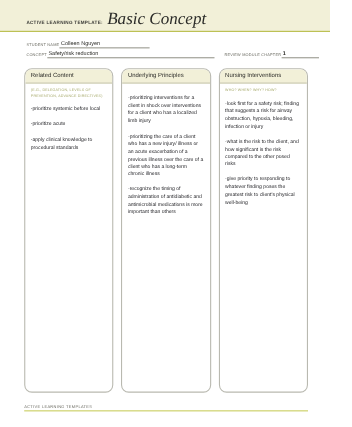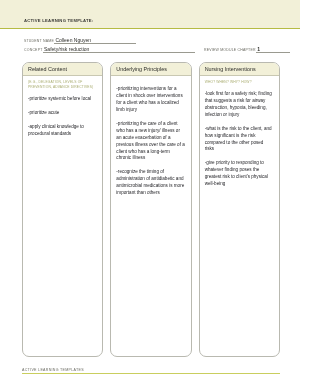--- a/index.html
+++ b/index.html
@@ -161,20 +161,21 @@
     text-transform: uppercase;
     white-space: nowrap;
   }
 </style>
 </head>
 <body>
 
 <div class="header-band">
   <div class="header-band-inner">
     <span class="template-eyebrow">ACTIVE LEARNING TEMPLATE:</span>
+    <span class="template-title">Basic Concept</span>
   </div>
 </div>
 <div class="header-rule"></div>
 
 <div class="form-area">
 
   <div class="field-row row-name">
     <span class="field-label">STUDENT NAME</span>
     <span class="field-line">
       <span class="field-value">Colleen Nguyen</span>

